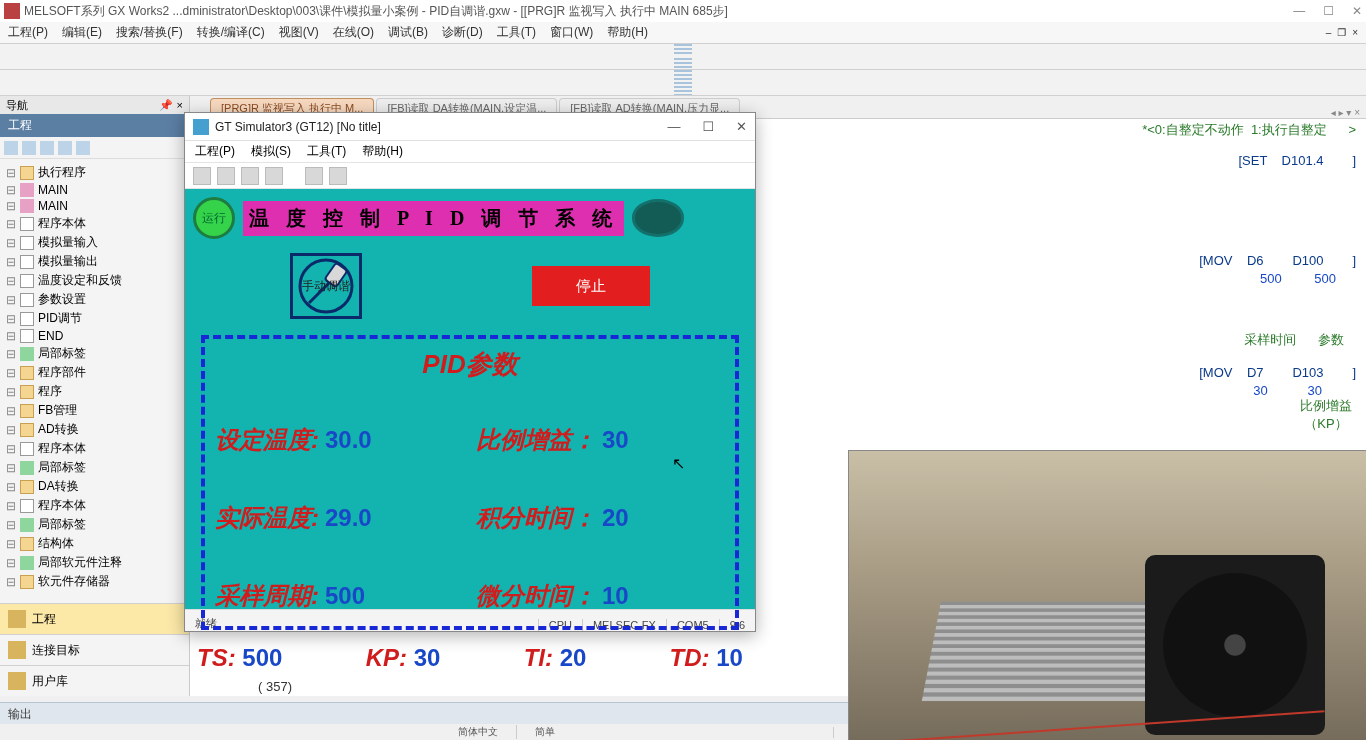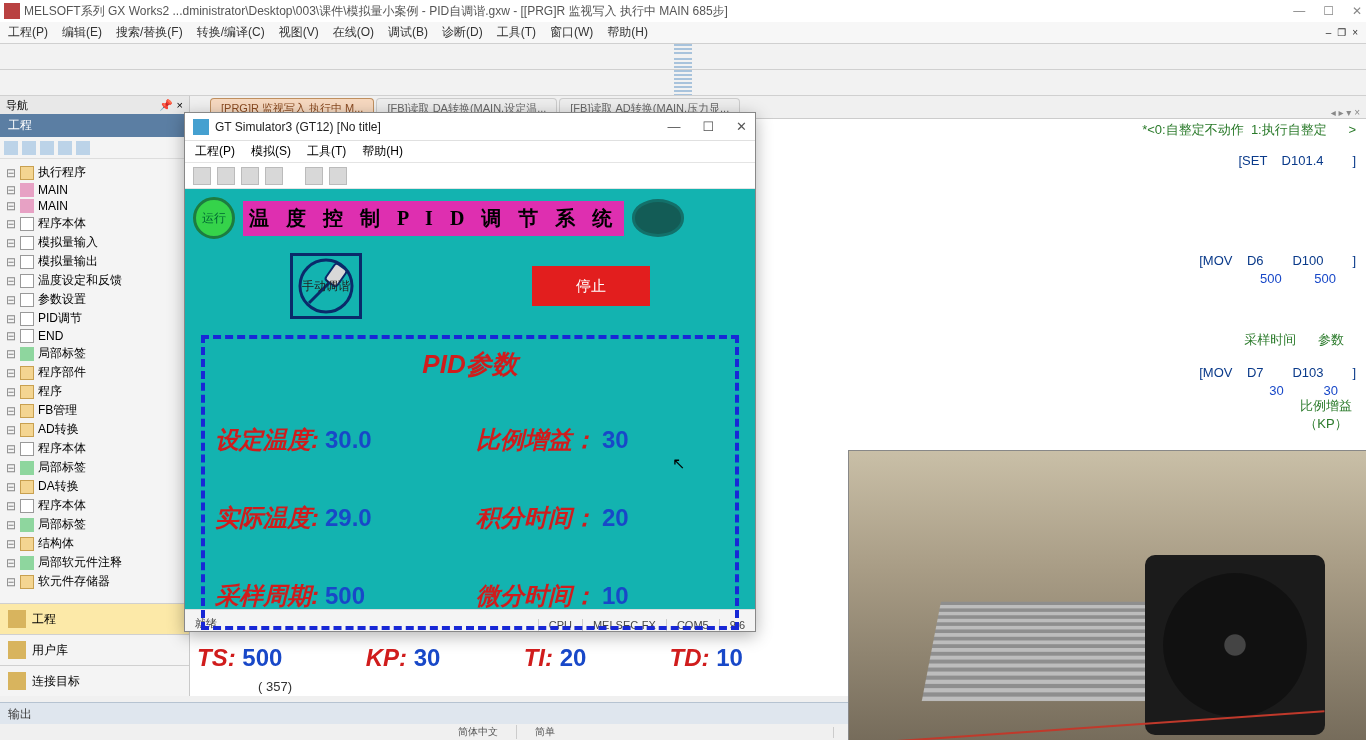--- a/index.html
+++ b/index.html
@@ -365,46 +365,46 @@
           <span>软元件存储器</span>
         </div>
       </div>
     <div class="navbottom">
       <div class="navbtn active">
           <i></i>
           <span>工程</span>
         </div>
       <div class="navbtn">
           <i></i>
-          <span>用户库</span>
+          <span>连接目标</span>
         </div>
       <div class="navbtn">
           <i></i>
-          <span>连接目标</span>
+          <span>用户库</span>
         </div>
     </div>
   </div>
 
   <div class="editor">
     <div class="tabstrip">
       <div class="etab"><span>[PRG]R 监视写入 执行中 M...</span></div>
       <div class="etab inactive"><span>[FB]读取 DA转换(MAIN.设定温...</span></div>
       <div class="etab inactive"><span>[FB]读取 AD转换(MAIN.压力显...</span></div>
       <div class="tabarrows">◂ ▸ ▾ ×</div>
     </div>
     <div class="ladder">
       <div class="ladrow ladcom" style="top:2px;">*&lt;0:自整定不动作  1:执行自整定      &gt;</div>
       <div class="ladrow" style="top:34px;">[<span>SET</span>    <span>D101.4</span>        ]</div>
 
       <div class="ladrow" style="top:134px;">[<span>MOV</span>    <span>D6</span>        <span>D100</span>        ]</div>
       <div class="ladrow ladvalb" style="top:152px;right:30px;"><span>500</span>         <span>500</span></div>
       <div class="ladrow ladcom" style="top:168px;right:22px;white-space:pre;margin-top:44px;"><span>采样时间</span>      <span>参数</span></div>
 
       <div class="ladrow" style="top:246px;">[<span>MOV</span>    <span>D7</span>        <span>D103</span>        ]</div>
-      <div class="ladrow ladvalb" style="top:264px;right:28px;"><span>30</span>           <span>30</span></div>
+      <div class="ladrow ladvalb" style="top:264px;right:44px;"><span>30</span>           <span>30</span></div>
       <div class="ladrow ladcom" style="top:278px;right:14px;white-space:pre-line;text-align:center;"><span>比例增益
 （KP）</span></div>
 
       <div class="lineno" style="top:560px;">(  357)</div>
     </div>
   </div>
 </div>
 
 <div class="outpanel"><span>输出</span></div>
 <div class="botstatus">

